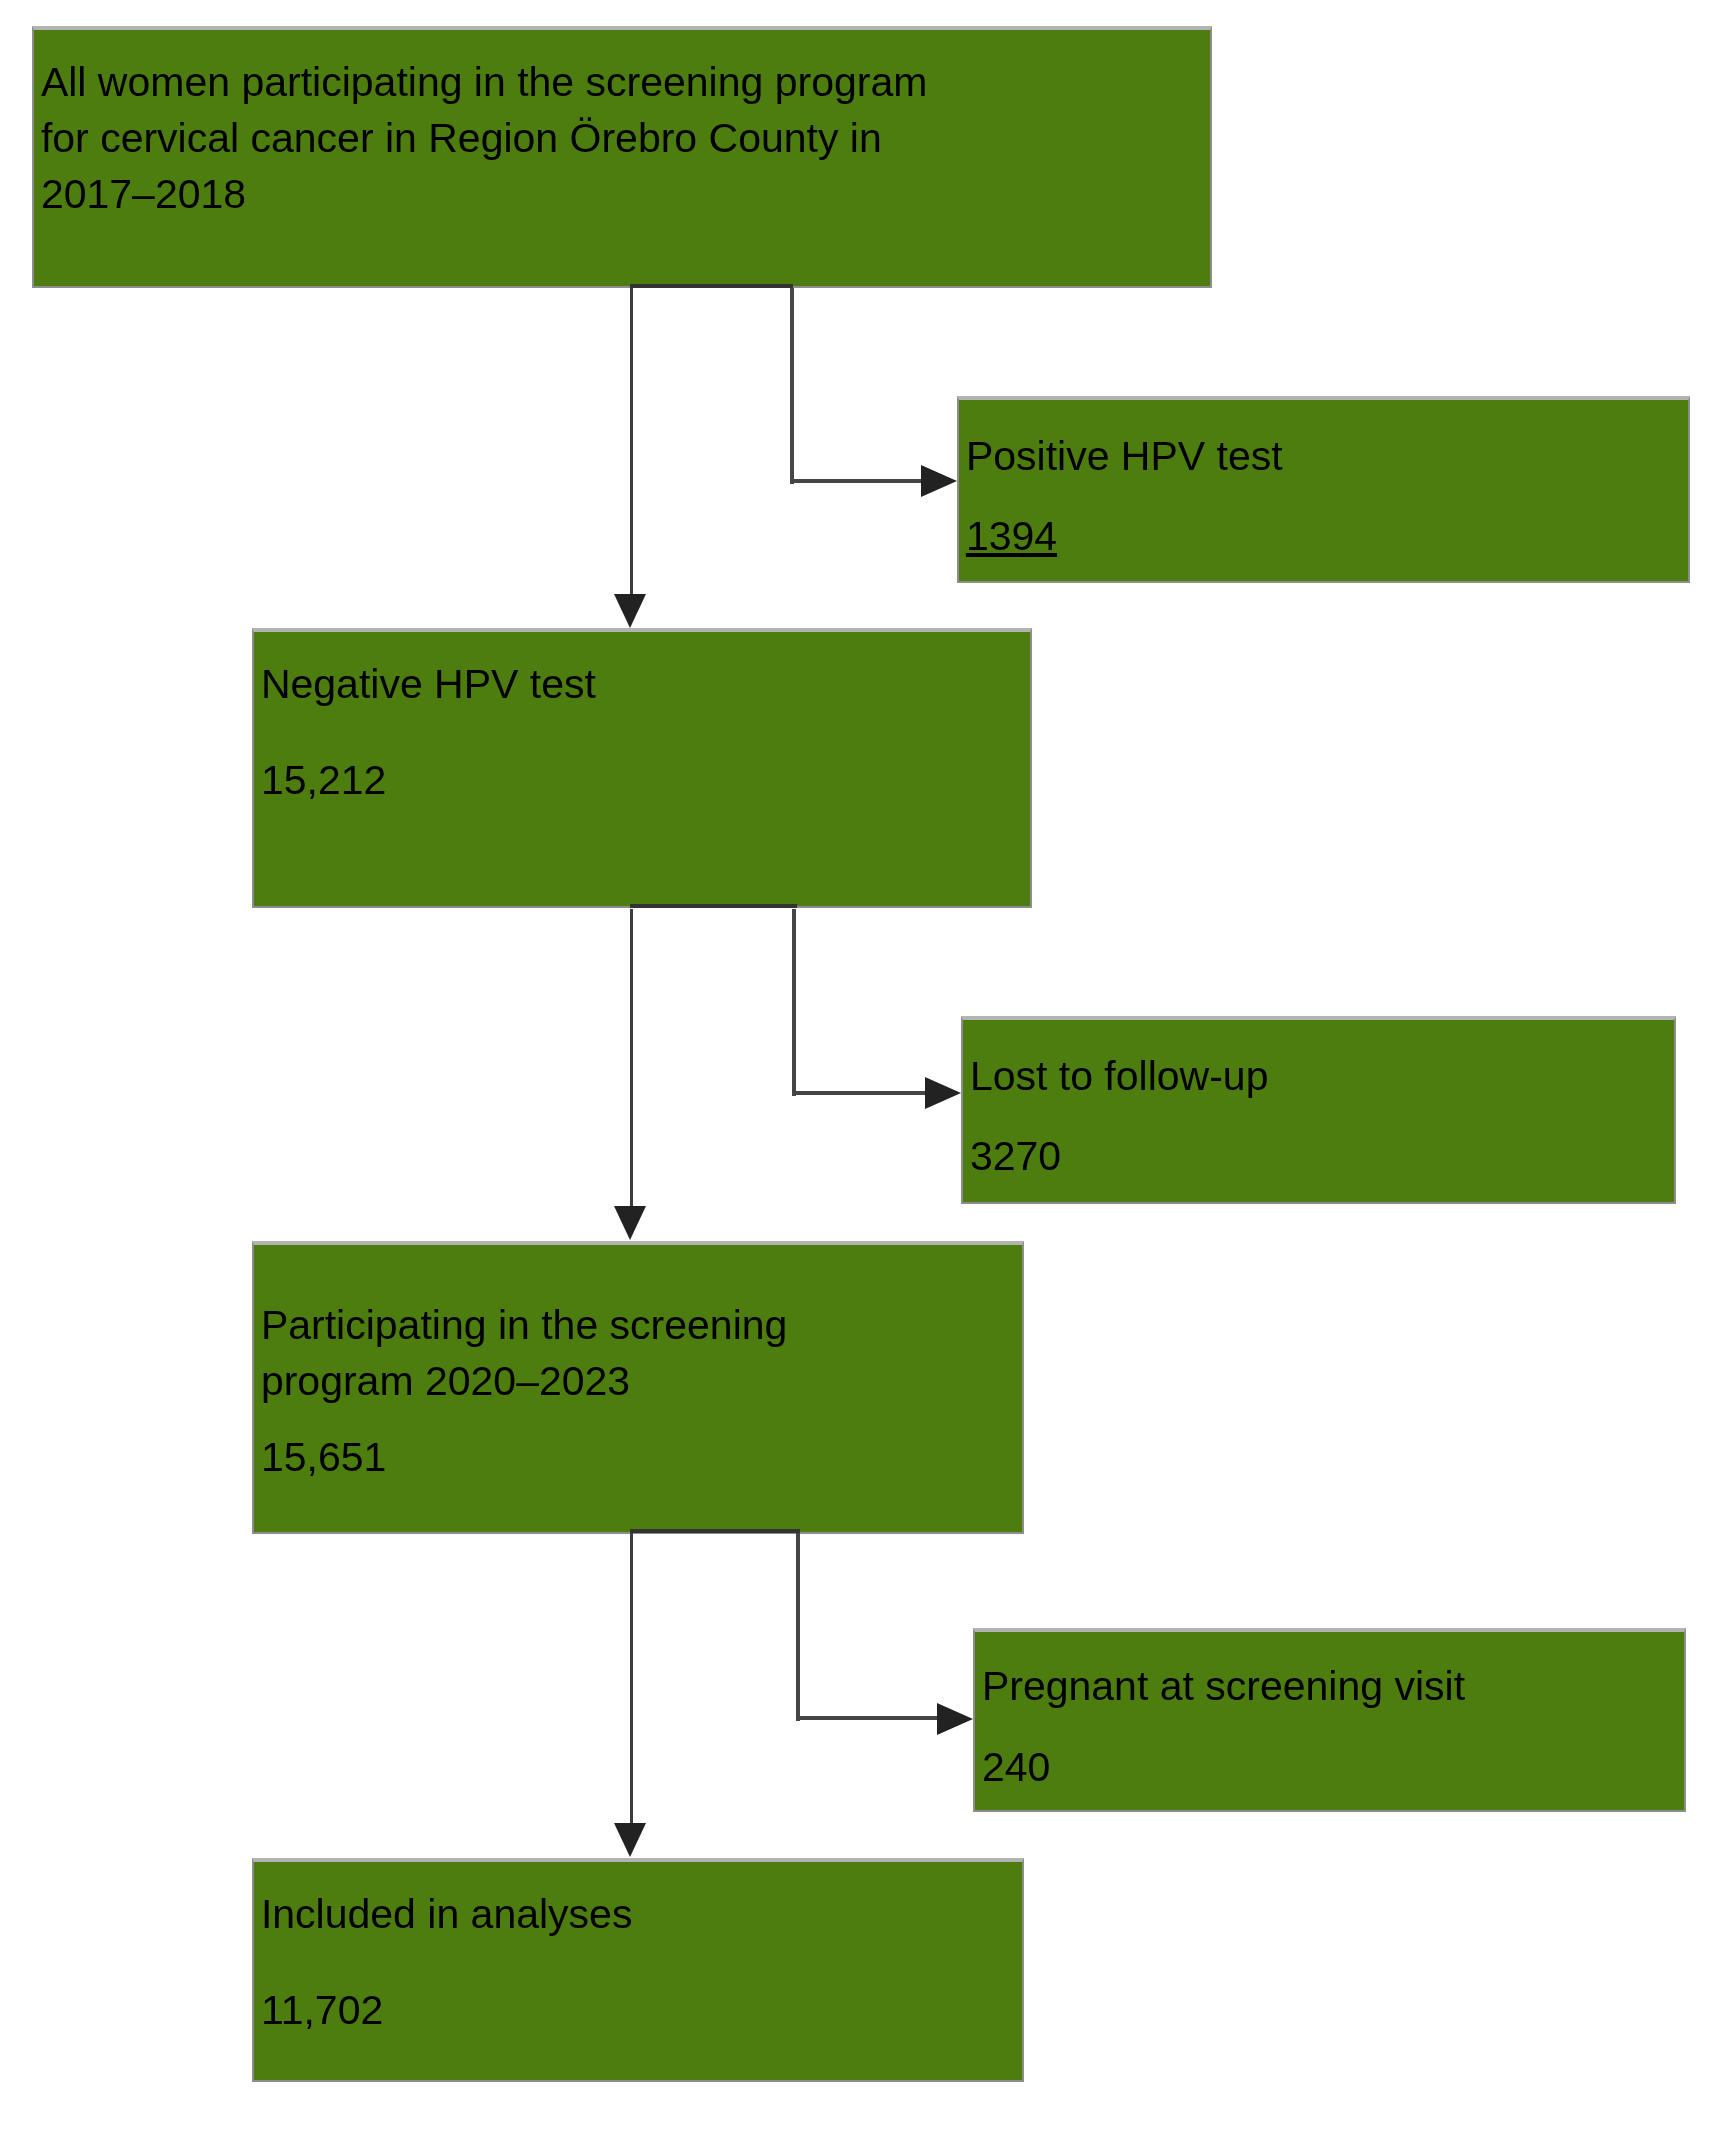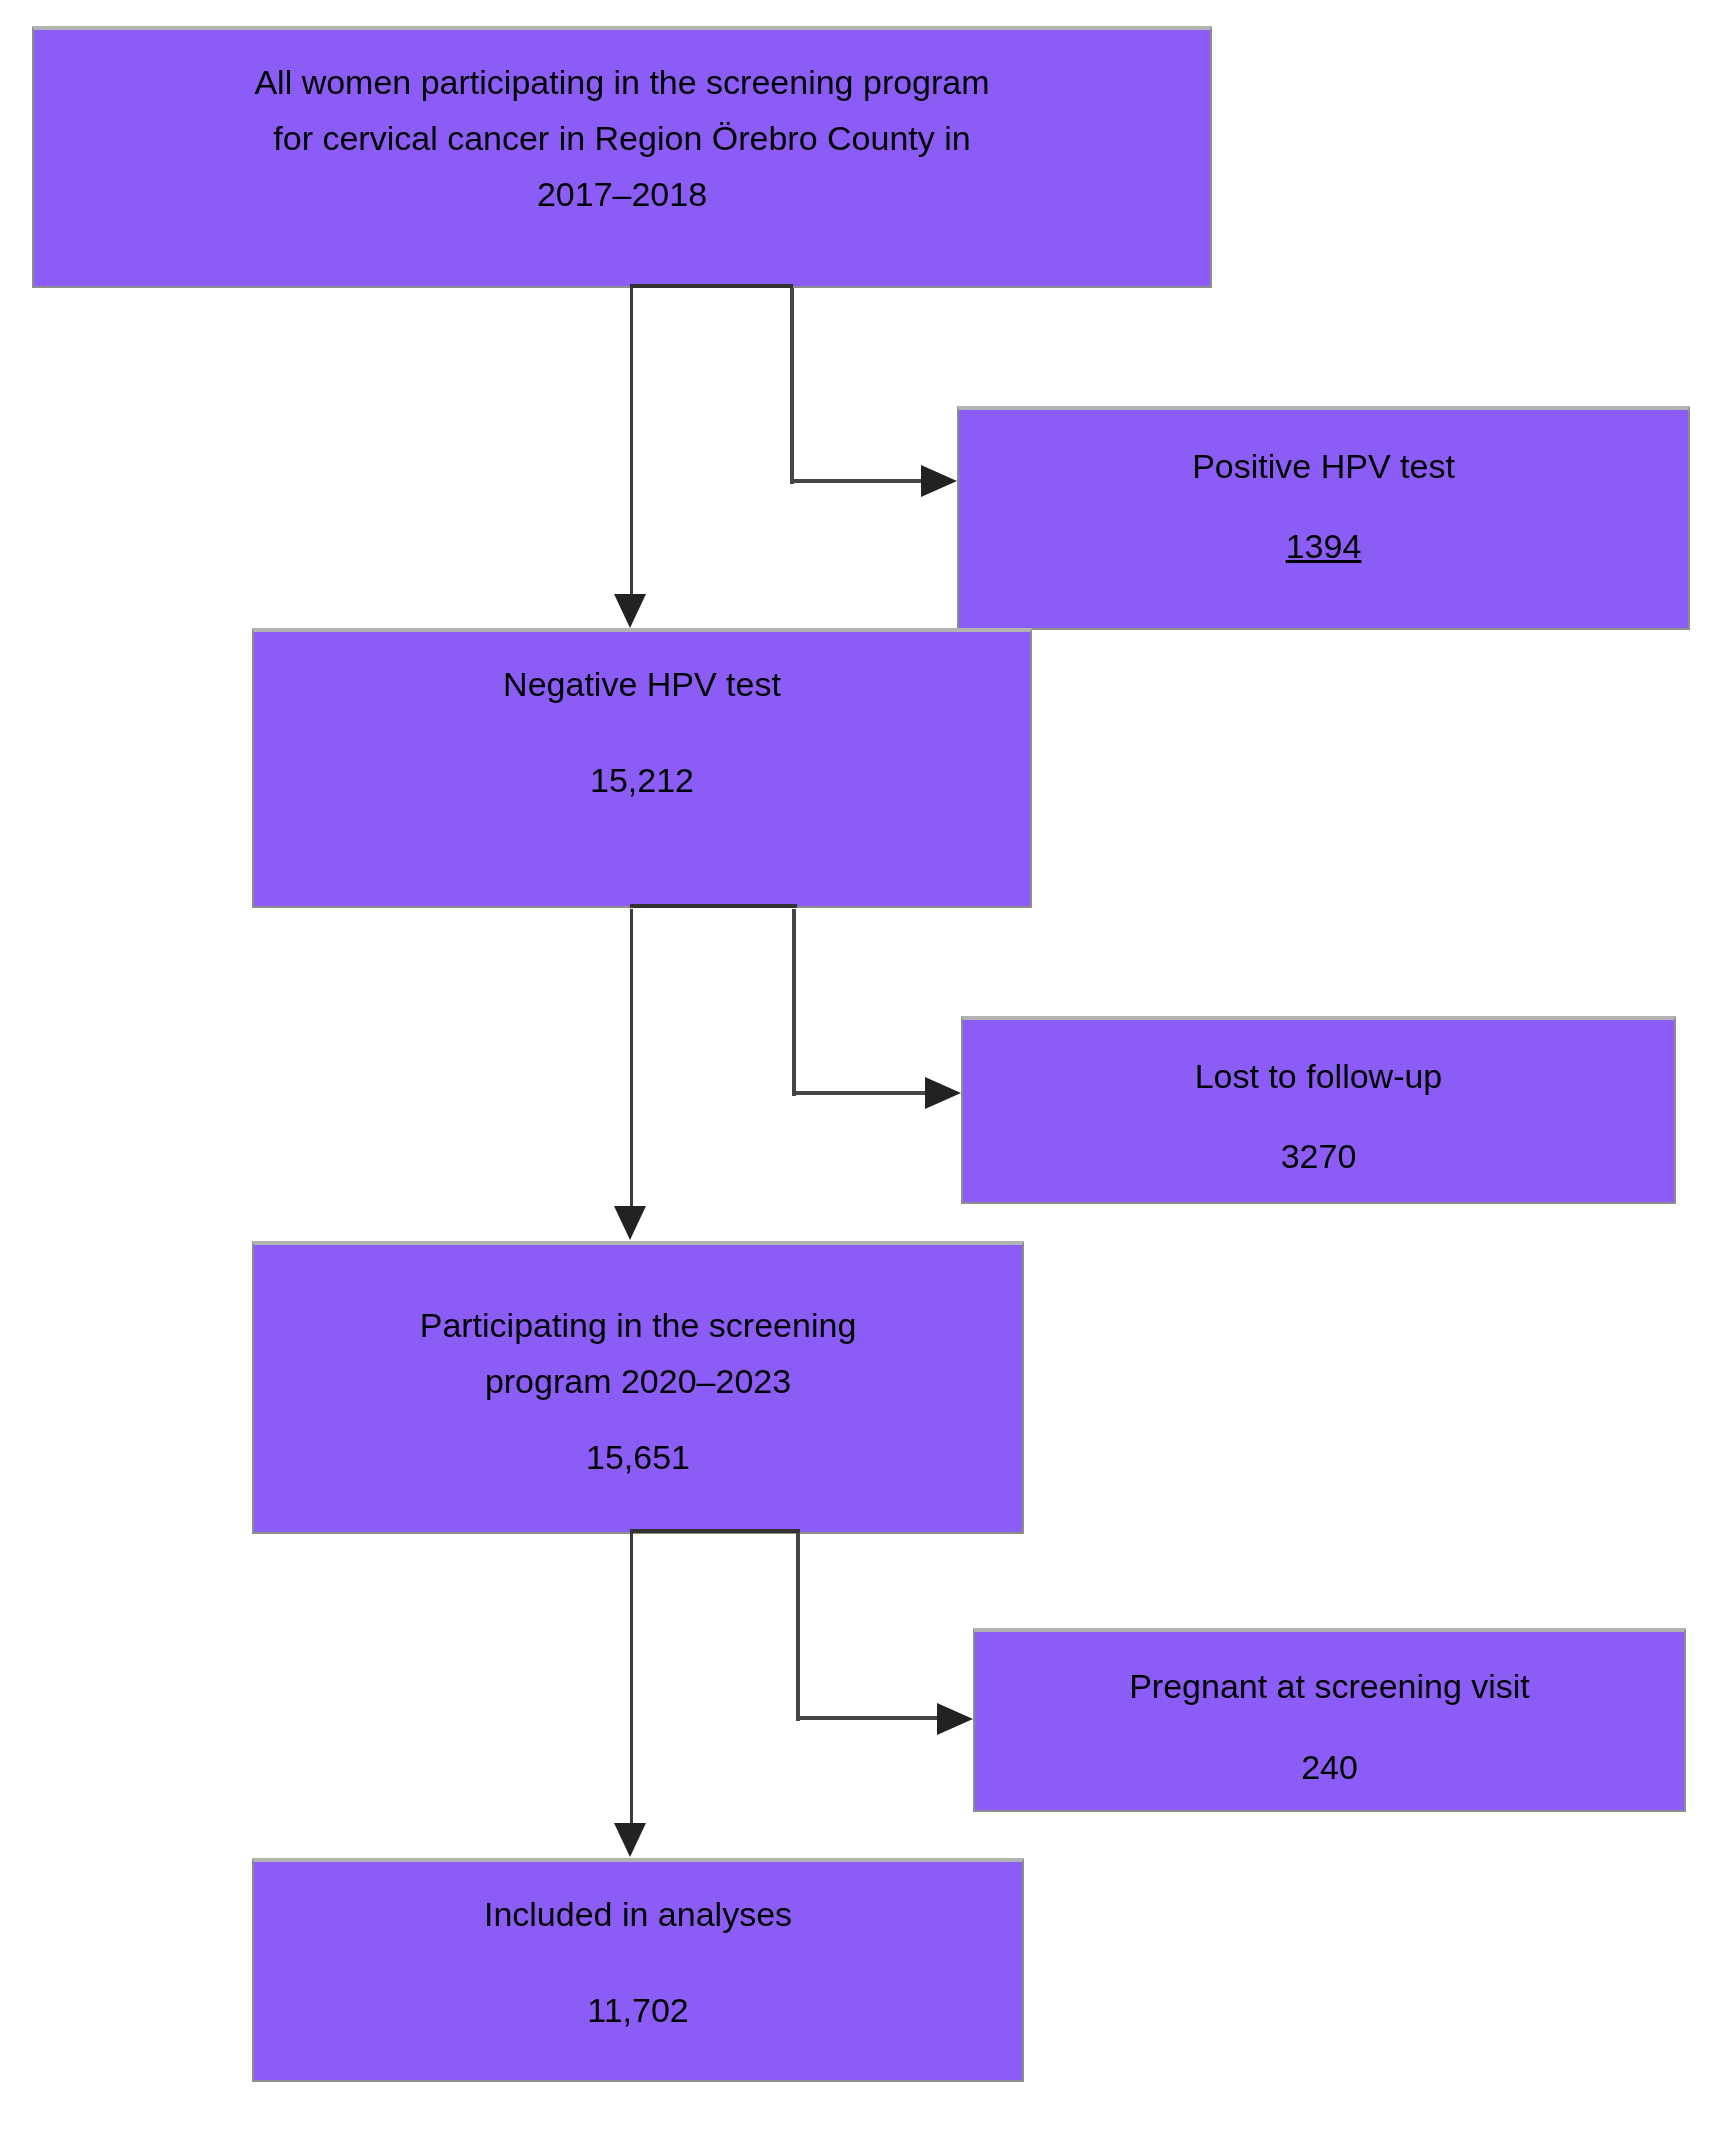--- a/index.html
+++ b/index.html
@@ -7,45 +7,44 @@
     position:relative;
     width:1728px;
     height:2148px;
     background:#ffffff;
     font-family:"Liberation Sans",sans-serif;
     color:#000000;
     overflow:hidden;
   }
   .box{
     position:absolute;
-    background:#8b5cf6;
+    background:#4d7c0f;
     border:2.6px solid #8d8d8d;
     border-top:4.3px solid #b3b3b3;
     box-sizing:border-box;
-    font-size:34px;
+    font-size:41px;
     line-height:56px;
-    text-align:center;
   }
   .box .label,.box .value,.box .lines{
     position:absolute;left:6.9px;right:6.9px;
   }
   
   #box-source{left:32px;top:26px;width:1180px;height:262px;}
   #box-source .lines{top:24px;}
   #box-negative{left:252px;top:628px;width:780px;height:280px;}
   #box-negative .label{top:24px;}
   #box-negative .value{top:120px;}
   #box-participating{left:252px;top:1241px;width:772px;height:293px;}
   #box-participating .lines{top:27.5px;margin-top:24px;}
   #box-participating .value{top:184px;}
   #box-included{left:252px;top:1858px;width:772px;height:224px;}
   #box-included .label{top:24px;}
   #box-included .value{top:120px;}
   
-  #box-positive{left:957px;top:406px;width:733px;height:224px;}
+  #box-positive{left:957px;top:396px;width:733px;height:187px;}
   #box-positive .label{top:27.5px;}
   #box-positive .value{top:108px;text-decoration:underline;}
   #box-lost{left:961px;top:1016px;width:715px;height:188px;}
   #box-lost .label{top:27.5px;}
   #box-lost .value{top:108px;}
   #box-pregnant{left:973px;top:1628px;width:713px;height:184px;}
   #box-pregnant .label{top:26px;}
   #box-pregnant .value{top:107px;}
   
   .vline{position:absolute;width:2.6px;background:#3c3c3c;}

